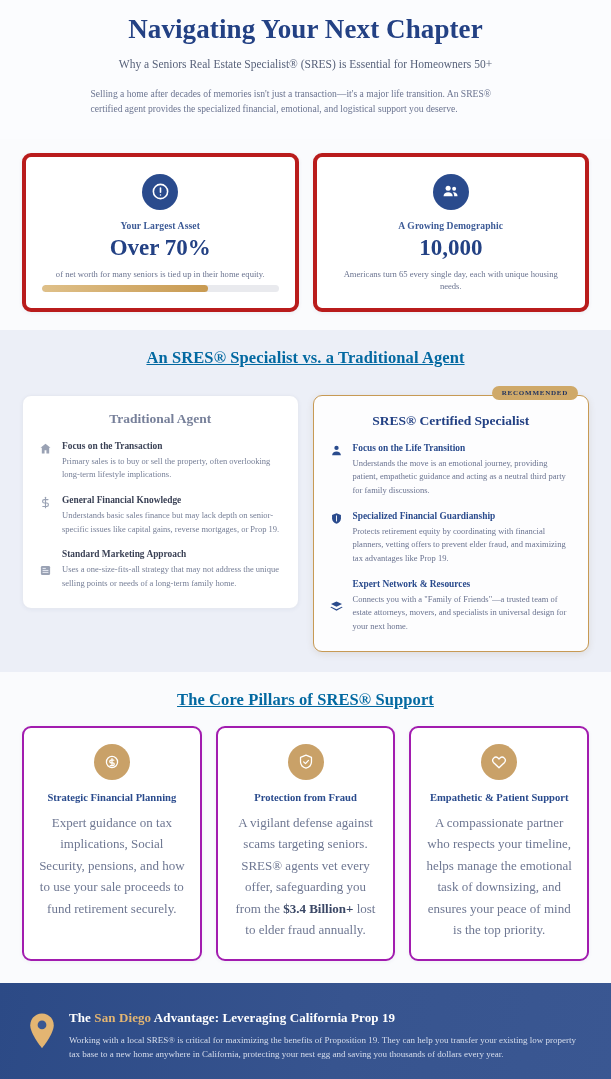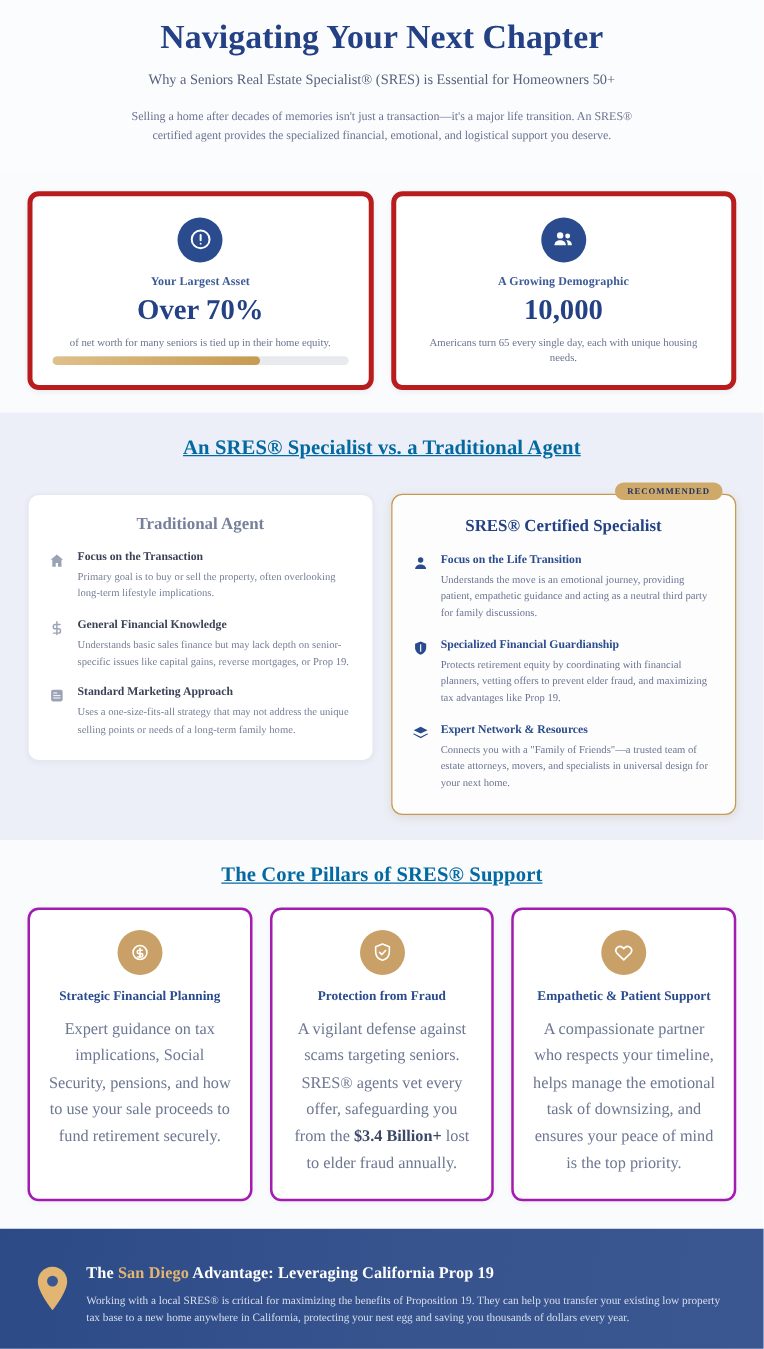--- a/index.html
+++ b/index.html
@@ -30,21 +30,20 @@
     line-height: 1.18;
   }
   .hero-sub {
     text-align: center;
     color: #58627a;
     font-size: 11.5px;
     margin-top: 11px;
     line-height: 1.3;
   }
   .hero-body {
-    text-align: center;
     color: #6b7490;
     font-size: 9.6px;
     line-height: 1.62;
     margin: 14px auto 0;
     max-width: 430px;
   }
 
   
   .stats-row { display: flex; gap: 14px; }
   .stat-card {
@@ -155,21 +154,21 @@
   }
   .cmp-title.gray { color: #77809a; }
   .cmp-title.navy { color: #234184; }
 
   .feat {
     display: flex;
     gap: 9px;
     margin-bottom: 13px;
     align-items: flex-start;
   }
-  .feat:last-child { margin-bottom: 0; }
+  .feat:last-child { margin-bottom: 0; align-items: center; }
   .feat-ico { width: 14px; flex: 0 0 14px; padding-top: 1px; }
   .feat-ico svg { width: 13px; height: 13px; display: block; }
   .feat-h {
     font-size: 9.4px;
     font-weight: 700;
     line-height: 1.25;
     margin-bottom: 2px;
   }
   .plain .feat-h { color: #3b4256; }
   .featured .feat-h { color: #2a4b8d; }
@@ -296,21 +295,21 @@
         <div class="cmp-title gray">Traditional Agent</div>
 
         <div class="feat">
           <span class="feat-ico">
             <svg viewBox="0 0 24 24" fill="#9aa2b4">
                 <path d="M12 3 2.8 10.6h2.4V21h5.1v-5.6h3.4V21h5.1V10.6h2.4z"></path>
               </svg>
           </span>
           <div>
             <div class="feat-h">Focus on the Transaction</div>
-            <div class="feat-p">Primary goal is to buy or sell the property, often overlooking long-term lifestyle implications.</div>
+            <div class="feat-p">Primary sales is to buy or sell the property, often overlooking long-term lifestyle implications.</div>
           </div>
         </div>
 
         <div class="feat">
           <span class="feat-ico">
             <svg viewBox="0 0 24 24" fill="none" stroke="#9aa2b4" stroke-width="2.1" stroke-linecap="round">
               <line x1="12" y1="2.5" x2="12" y2="21.5"></line>
               <path d="M16.6 6.6H9.8a3.2 3.2 0 0 0 0 6.4h4.4a3.2 3.2 0 0 1 0 6.4H7"></path>
             </svg>
           </span>

